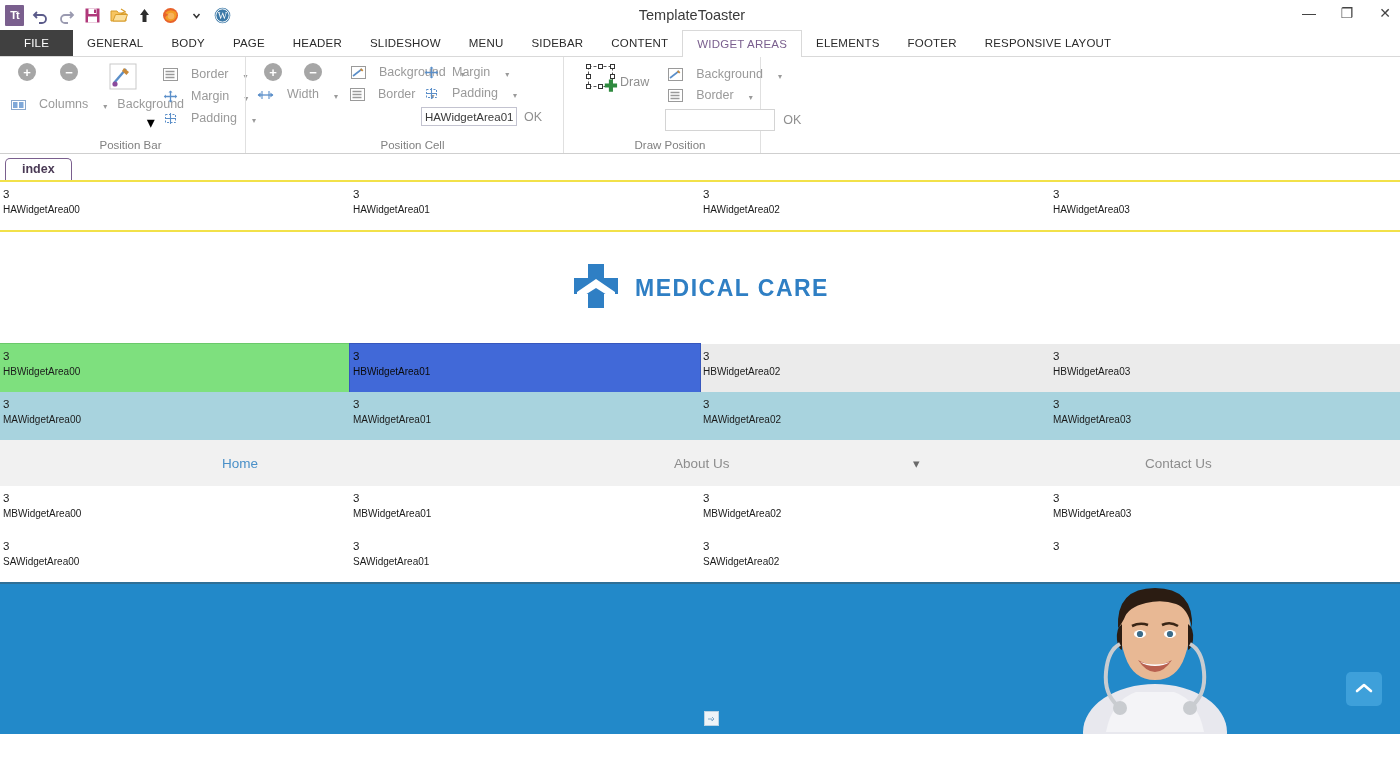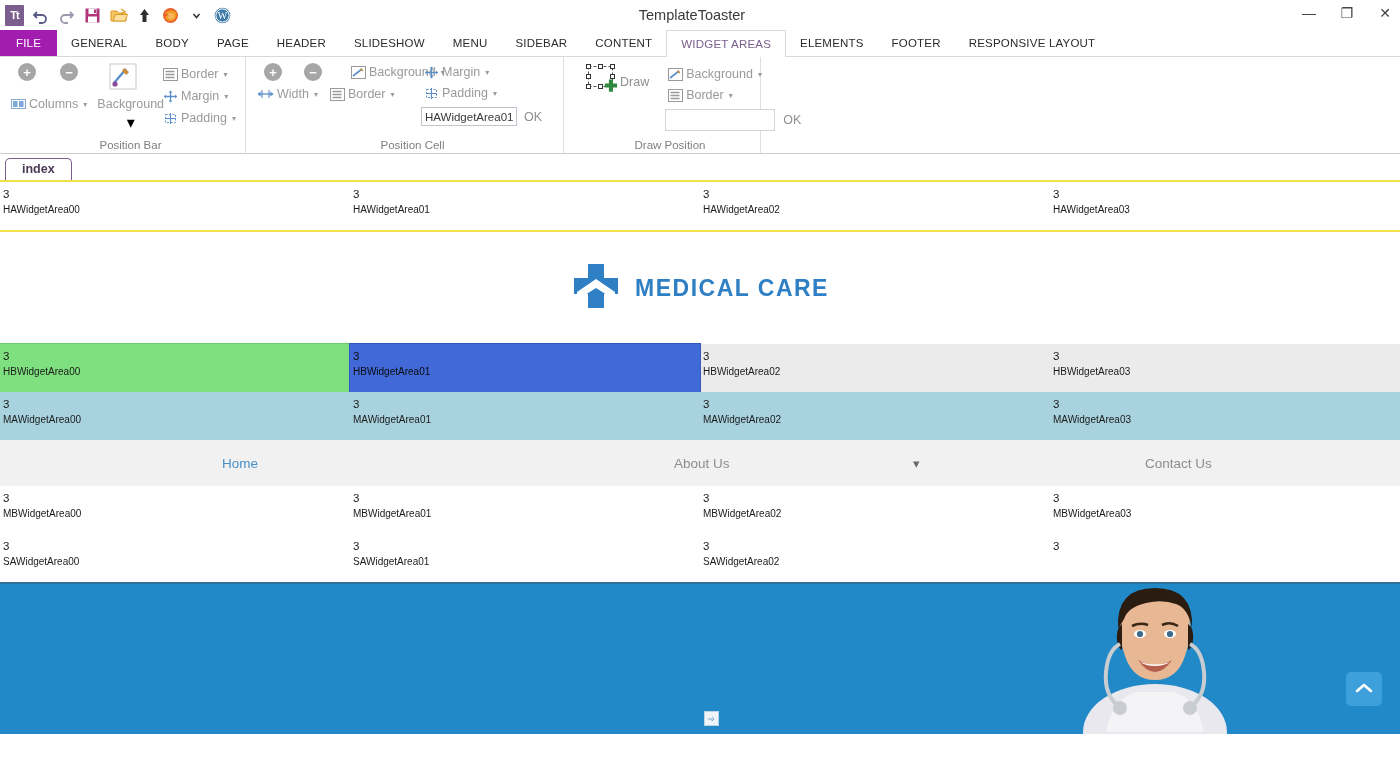--- a/index.html
+++ b/index.html
@@ -37,42 +37,42 @@
 
   
   .menubar {
     height: 27px; background: #ffffff; display: flex; align-items: stretch;
     border-bottom: 1px solid #d9d9d9; font-size: 11.5px;
   }
   .mtab {
     display: flex; align-items: center; padding: 0 14px; color: #2b2b2b;
     cursor: pointer; letter-spacing: .2px; position: relative;
   }
-  .mtab.file { background: #a21caf; color: #fff; padding: 0 16px; }
+  .mtab.file { background: #404040; color: #fff; padding: 0 24px; }
   .mtab.active {
     color: #7a5f8e; background: #fff;
     border-left: 1px solid #d9d9d9; border-right: 1px solid #d9d9d9;
     border-top: 1px solid #d9d9d9; margin-bottom: -1px; z-index: 2;
   }
 
   
   .ribbon {
     height: 97px; background: #fff; border-bottom: 1px solid #cfcfcf;
     display: flex; position: relative;
   }
   .rgroup { position: relative; padding: 6px 8px 0 8px; display: flex;
             flex-direction: column; }
   .rgroup + .rgroup { border-left: 1px solid #e0e0e0; }
   .rgroup .glabel {
     position: absolute; bottom: 2px; left: 16px; right: 0; text-align: center;
     font-size: 11.5px; color: #808080;
   }
   .grow { display: flex; align-items: flex-start; }
   .rbtn {
-    display: flex; align-items: center; gap: 3px; color: #9a9a9a;
+    display: flex; align-items: flex-end; gap: 13px; color: #9a9a9a;
     font-size: 12.5px; cursor: pointer; padding: 2px 3px; white-space: nowrap;
   }
   .rbtn .caret { font-size: 8px; color: #9a9a9a; margin-left: 2px; }
   .circ-btn {
     width: 18px; height: 18px; border-radius: 50%; background: #a6a6a6;
     color: #fff; display: flex; align-items: center; justify-content: center;
     font-size: 13px; line-height: 1; cursor: pointer; font-weight: bold;
   }
   .big-btn {
     display: flex; flex-direction: row; align-items: center;

